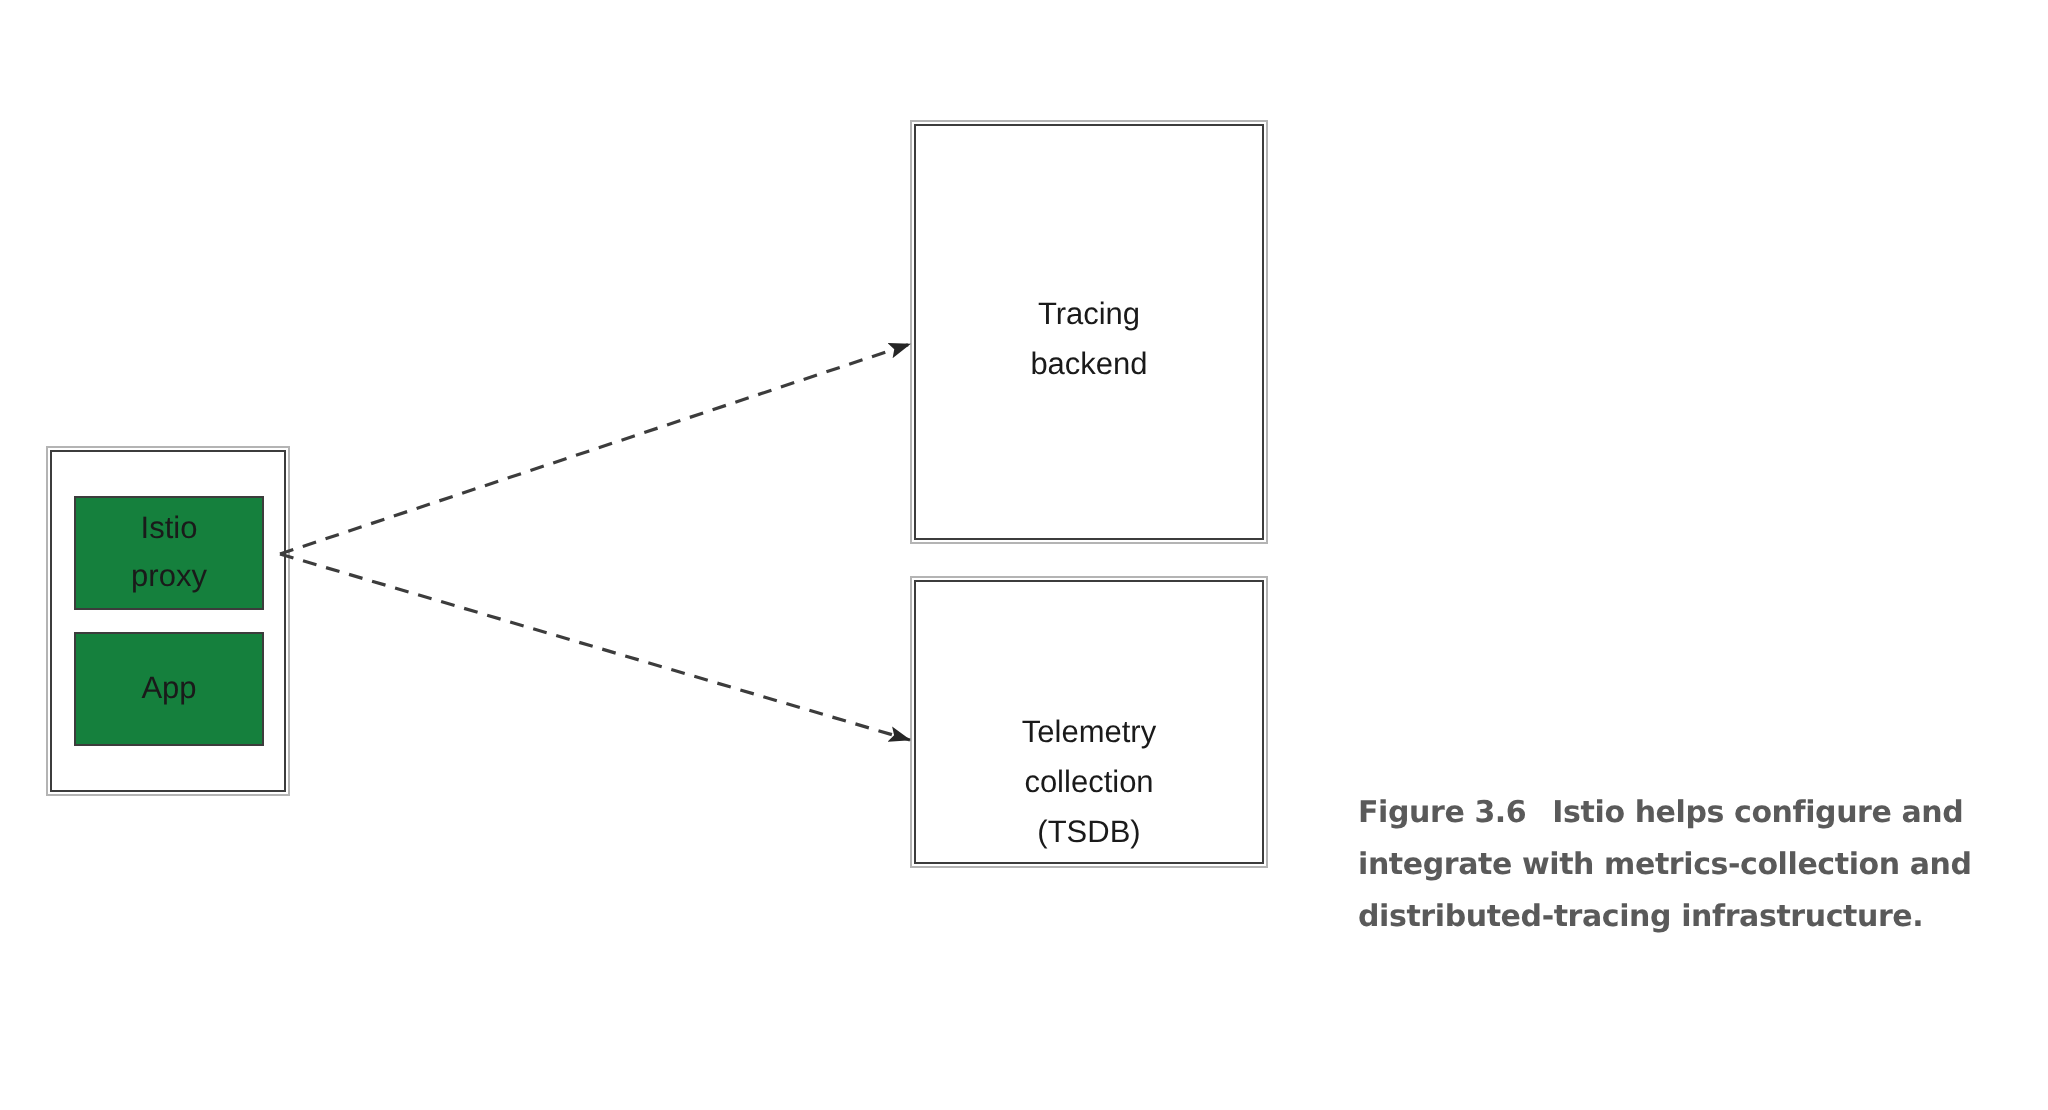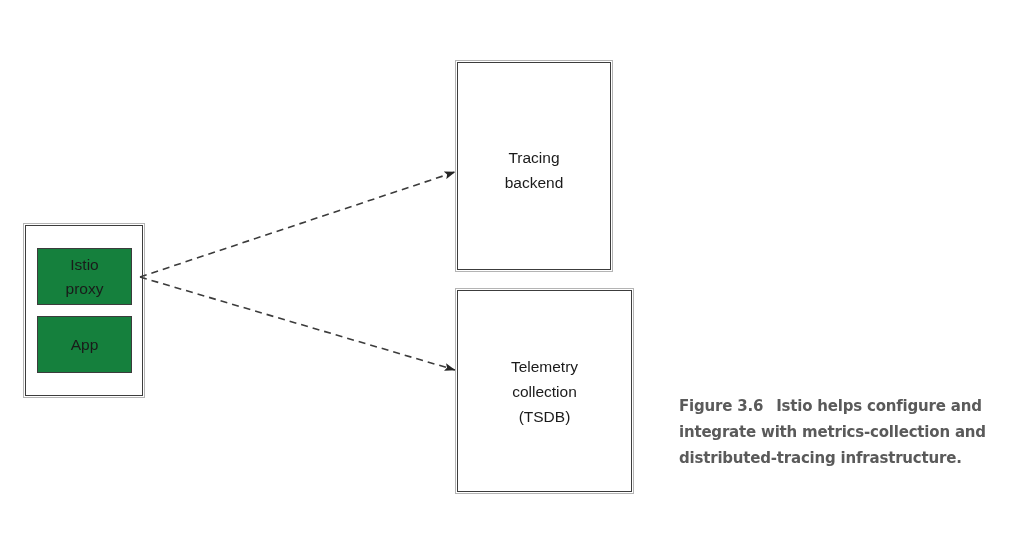--- a/index.html
+++ b/index.html
@@ -143,27 +143,27 @@
 
   <div class="sub-box" id="istio-proxy-box" style="left: 37px; top: 248px; width: 95px; height: 57px;">
     <span class="box-label">Istio
 proxy</span>
   </div>
 
   <div class="sub-box" id="app-box" style="left: 37px; top: 316px; width: 95px; height: 57px;">
     <span class="box-label">App</span>
   </div>
 
-  <div class="node-box" id="tracing-backend-box" style="left: 455px; top: 60px; width: 158px; height: 212px;">
+  <div class="node-box" id="tracing-backend-box" style="left: 455px; top: 60px; width: 179px; height: 212px;">
     <span class="inner-rule"></span>
     <span class="box-label">Tracing
 backend</span>
   </div>
 
-  <div class="node-box" id="telemetry-collection-box" style="left: 455px; top: 288px; width: 179px; height: 206px; text-decoration: underline;">
+  <div class="node-box" id="telemetry-collection-box" style="left: 455px; top: 288px; width: 179px; height: 146px; text-decoration: underline;">
     <span class="inner-rule"></span>
     <span class="box-label">Telemetry
 collection
 (TSDB)</span>
   </div>
 
   <svg id="connector-layer" viewBox="0 0 1024 555">
     <defs>
       <marker id="arrow-head" markerWidth="11" markerHeight="8" refX="10.5" refY="4" orient="auto" markerUnits="userSpaceOnUse">
         <path d="M 0 0 L 11 4 L 0 8 L 2.2 4 Z" fill="#262626"></path>

